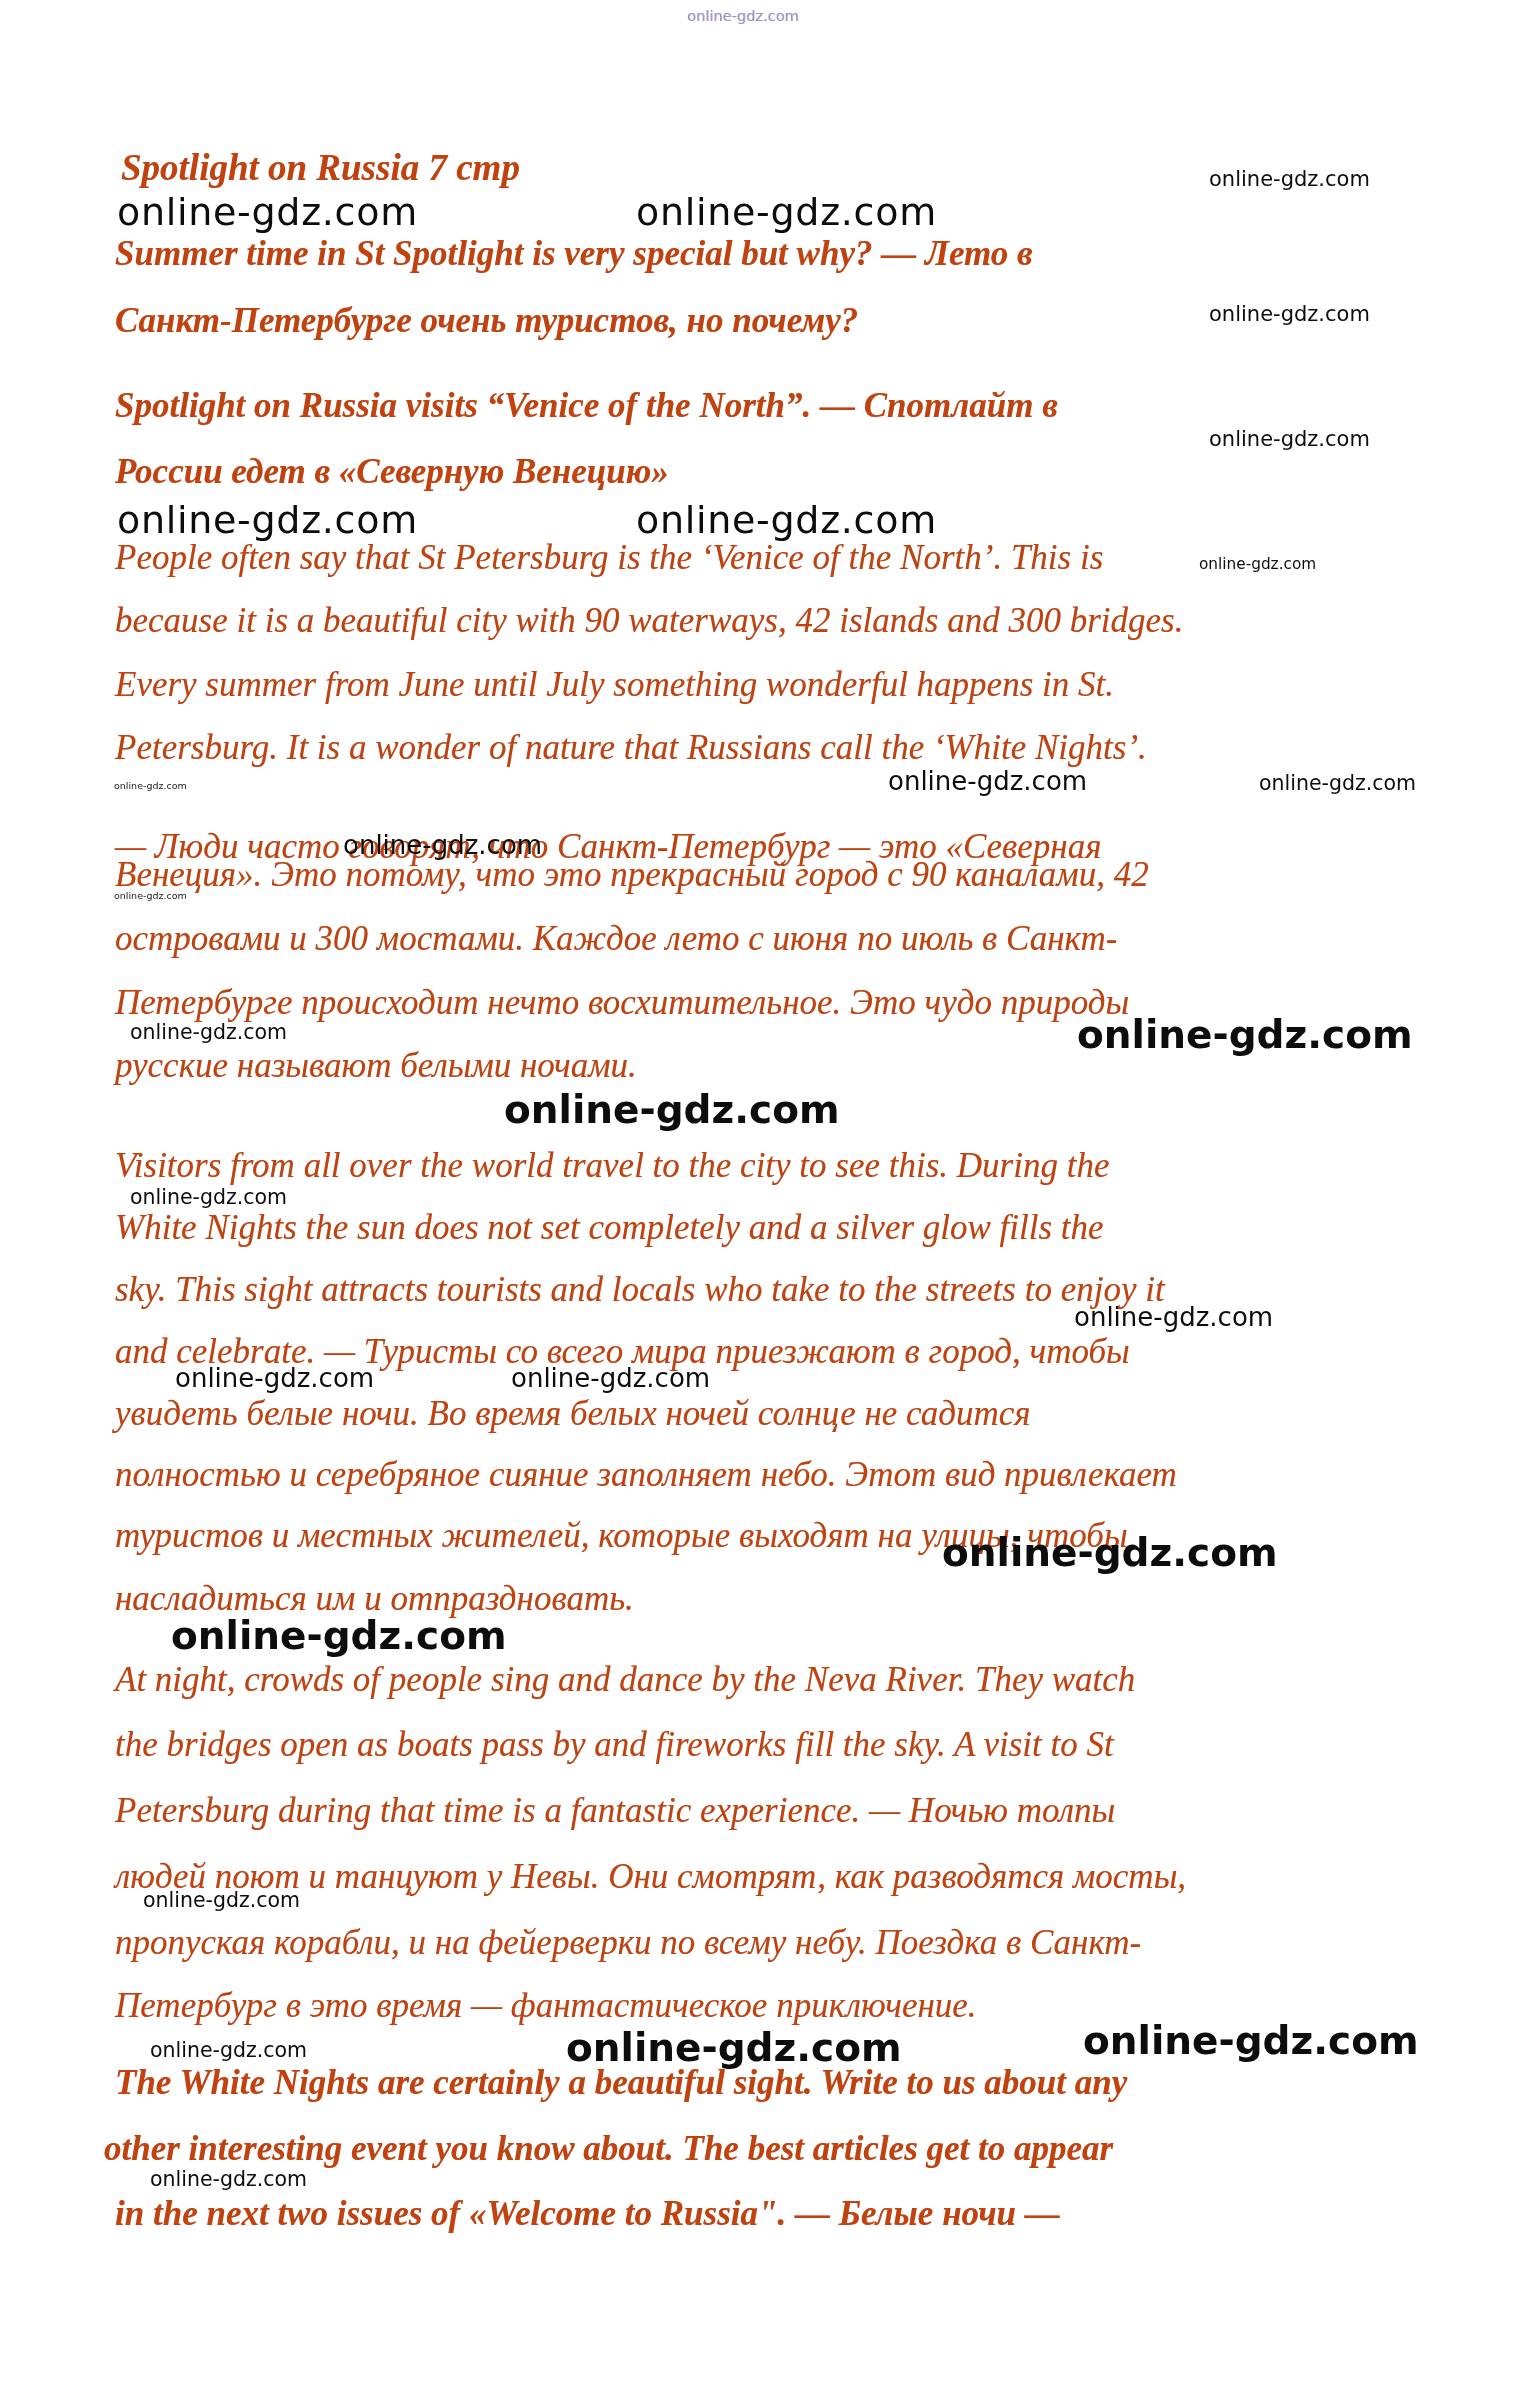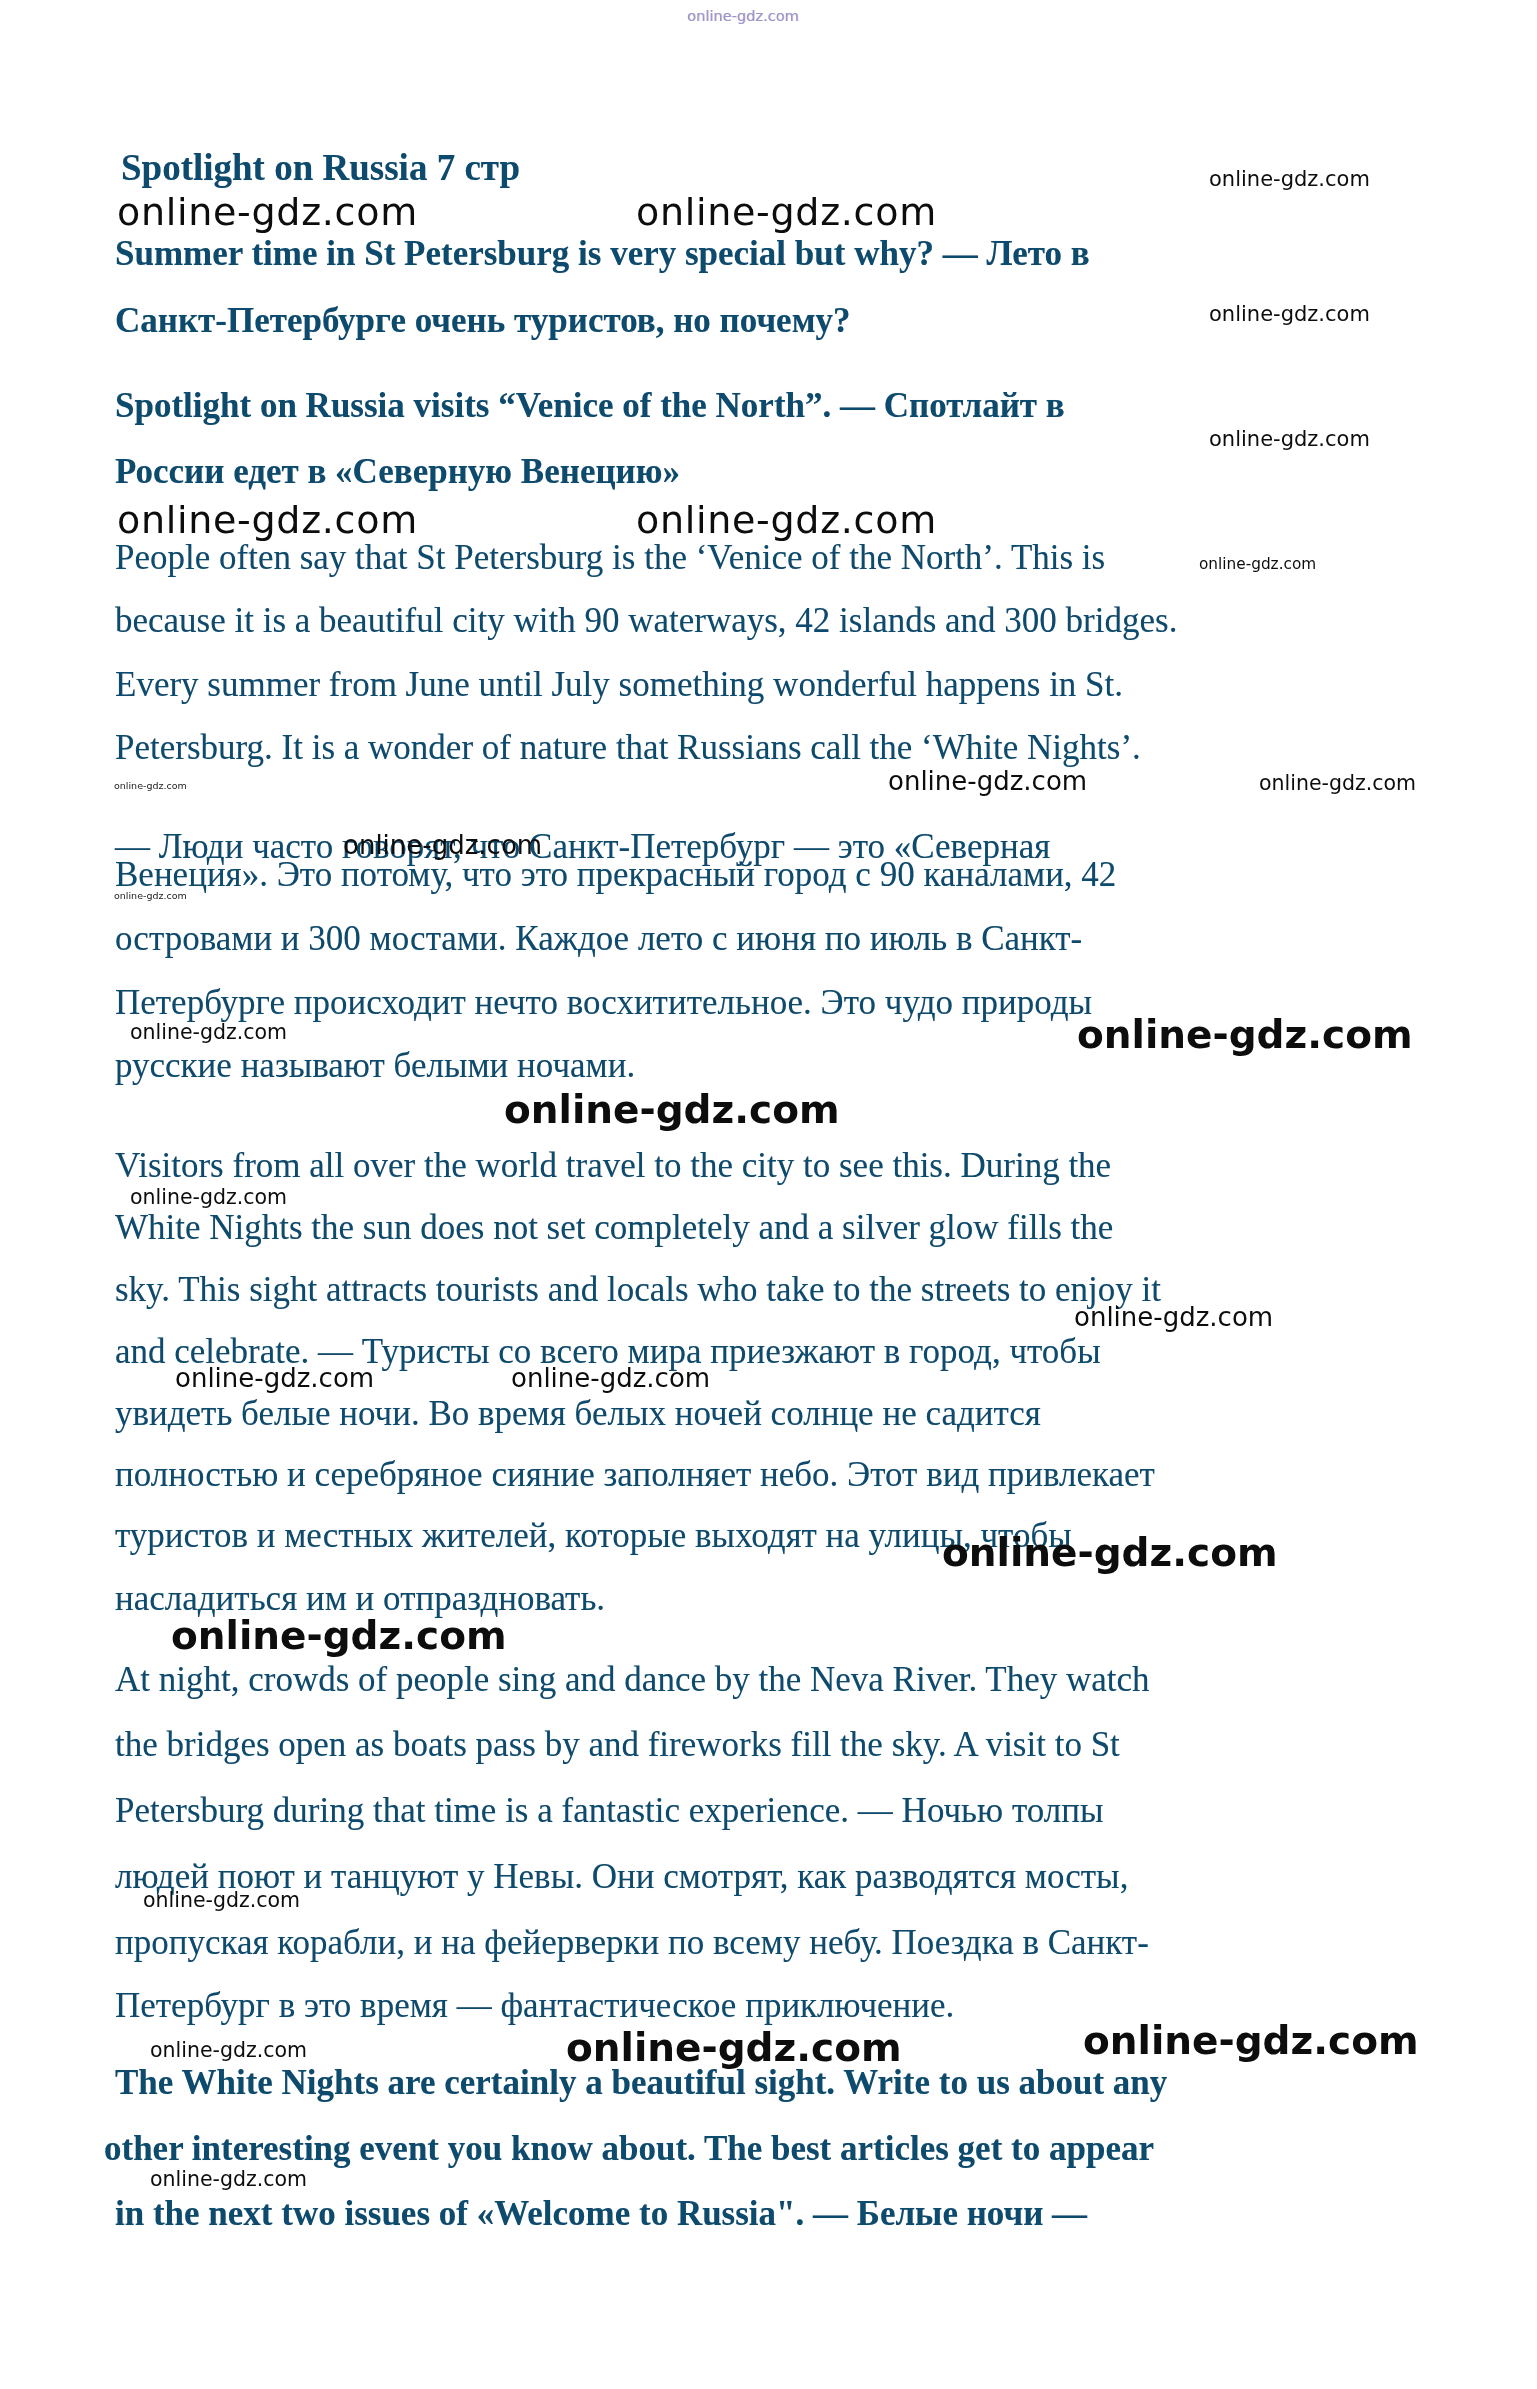--- a/index.html
+++ b/index.html
@@ -9,22 +9,23 @@
     background:#ffffff;
     overflow:hidden;
     font-family:"Liberation Serif","DejaVu Serif",serif;
     color:#000;
   }
   .line{
     position:absolute;
     white-space:nowrap;
     font-size:35px;
     line-height:1.15;
-    color:#0c4a6e;
+    color:#c2410c;
     text-shadow:0 0 0.7px rgba(0,0,0,.25);
+    font-style:italic;
   }
   .line.bold{font-weight:bold;}
   .title-line{font-size:37px;}
   .wm{
     position:absolute;
     white-space:nowrap;
     font-family:"DejaVu Sans","Liberation Sans",sans-serif;
     color:#0d0d0d;
   }
   .wm-big    {font-size:38px;font-weight:400;letter-spacing:0.7px;}
@@ -36,21 +37,21 @@
   .wm-tiny   {font-size:9.5px;font-weight:400;color:#222;}
   .wm-top    {font-size:14.6px;font-weight:500;color:#8585c8;opacity:.85;
               text-shadow:0.7px 0 0 rgba(190,120,140,.6);}
 </style>
 </head>
 <body>
 
 <div id="page">
   <div id="text-layer">
       <div class="line bold title-line" style="left: 121px; top: 147px;">Spotlight on Russia 7 стр</div>
-      <div class="line bold" style="left: 115px; top: 234px;">Summer time in St Petersburg is very special but why? — Лето в</div>
+      <div class="line bold" style="left: 115px; top: 234px;">Summer time in St Spotlight is very special but why? — Лето в</div>
       <div class="line bold" style="left: 115px; top: 301px;">Санкт-Петербурге очень туристов, но почему?</div>
       <div class="line bold" style="left: 115px; top: 386px;">Spotlight on Russia visits “Venice of the North”. — Спотлайт в</div>
       <div class="line bold" style="left: 115px; top: 452px;">России едет в «Северную Венецию»</div>
       <div class="line" style="left: 115px; top: 538px;">People often say that St Petersburg is the ‘Venice of the North’. This is</div>
       <div class="line" style="left: 115px; top: 601px;">because it is a beautiful city with 90 waterways, 42 islands and 300 bridges.</div>
       <div class="line" style="left: 115px; top: 665px;">Every summer from June until July something wonderful happens in St.</div>
       <div class="line" style="left: 115px; top: 728px; text-align: right;">Petersburg. It is a wonder of nature that Russians call the ‘White Nights’.</div>
       <div class="line" style="left: 115px; top: 792px; margin-top: 35px;">— Люди часто говорят, что Санкт-Петербург — это «Северная</div>
       <div class="line" style="left: 115px; top: 855px;">Венеция». Это потому, что это прекрасный город с 90 каналами, 42</div>
       <div class="line" style="left: 115px; top: 919px;">островами и 300 мостами. Каждое лето с июня по июль в Санкт-</div>

